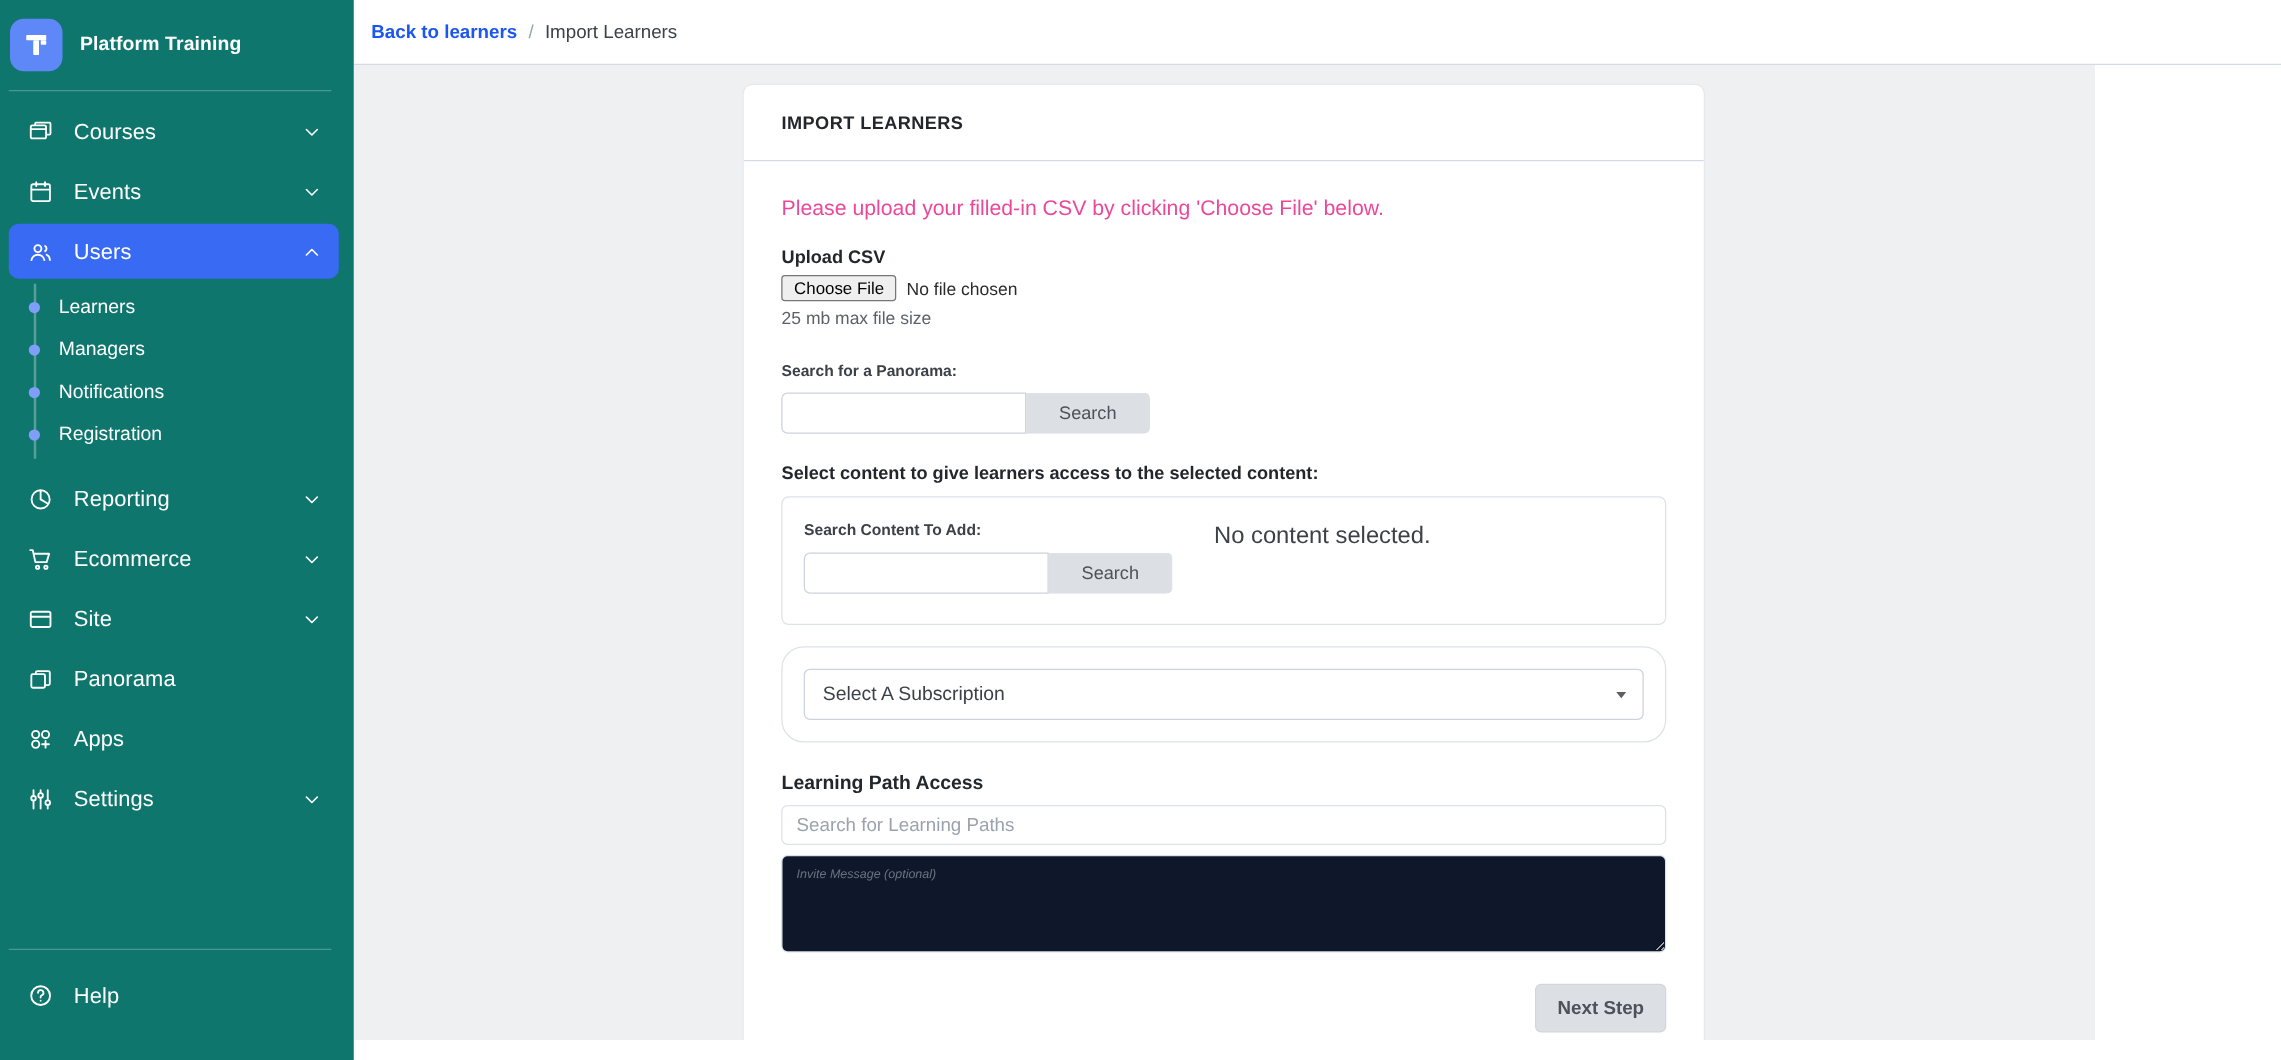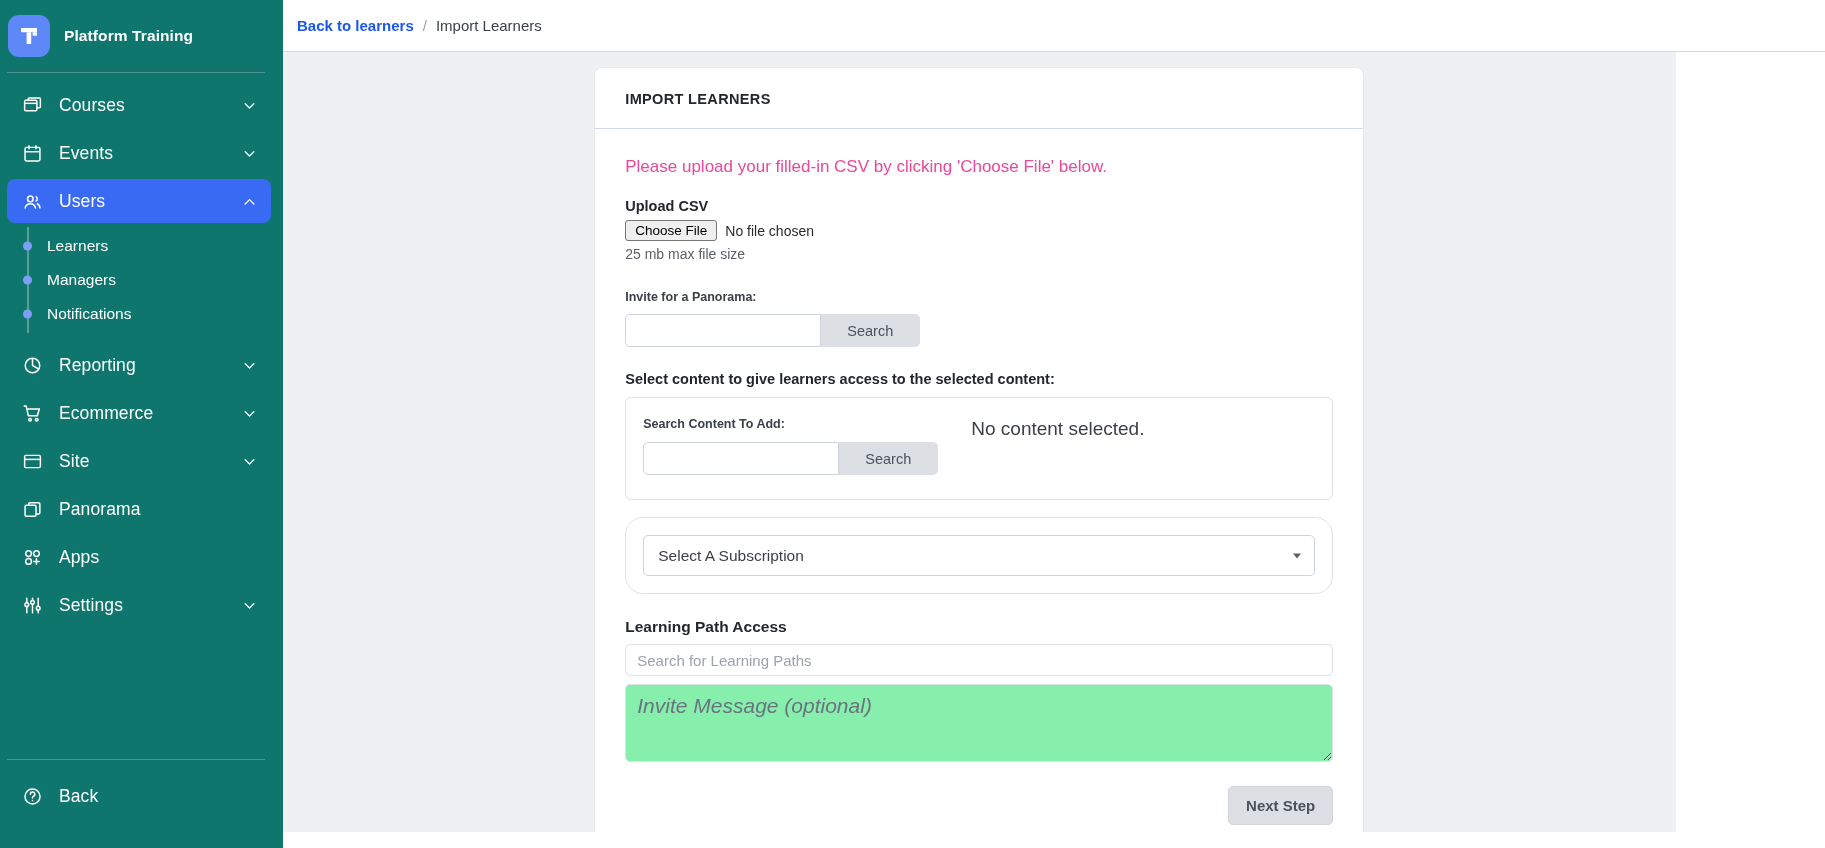--- a/index.html
+++ b/index.html
@@ -227,23 +227,23 @@
     width: 100%; height: 32px;
     border: 1px solid #dde2e8; border-radius: 5px;
     padding: 0 11px; font-size: 15px;
     outline: none; background: #fff;
     font-family: "Liberation Sans", sans-serif;
   }
   .lp-input::placeholder { color: #9aa3ad; }
   .invite-area {
     width: 100%; height: 78px; margin-top: 8px;
     border: 1px solid #dde2e8; border-radius: 5px;
-    padding: 9px 11px; font-size: 21px;
+    padding: 9px 11px; font-size: 10px;
     font-style: italic; color: #6b7280;
-    outline: none; resize: vertical; background: #86efac;
+    outline: none; resize: vertical; background: #0f172a;
     font-family: "Liberation Sans", sans-serif;
   }
   .invite-area::placeholder { color: #6b7280; font-style: italic; }
 
   .action-row {
     display: flex; justify-content: flex-end;
     margin-top: 20px;
   }
   .next-step-btn {
     background: #dcdfe3; border: 1px solid #d2d6db;
@@ -328,20 +328,23 @@
       <div class="subnav">
         <div class="subnav-item">
           <span>Learners</span>
         </div>
         <div class="subnav-item">
           <span>Managers</span>
         </div>
         <div class="subnav-item">
           <span>Notifications</span>
         </div>
+        <div class="subnav-item">
+          <span>Registration</span>
+        </div>
       </div>
 
       <div class="nav-item">
         <span class="nav-icon">
           <svg width="21" height="21" viewBox="0 0 24 24" fill="none" stroke="#fff" stroke-width="1.7">
             <circle cx="12" cy="12" r="8.3"></circle>
             <path d="M12 3.7V12l7.2 4.2"></path>
           </svg>
         </span>
         <span class="nav-label">Reporting</span>
@@ -429,21 +432,21 @@
     <div class="sidebar-footer-divider"></div>
 
     <div class="help-item">
       <span class="nav-icon">
         <svg width="21" height="21" viewBox="0 0 24 24" fill="none" stroke="#fff" stroke-width="1.7">
           <circle cx="12" cy="12" r="8.6"></circle>
           <path d="M9.6 9.4a2.5 2.5 0 1 1 3.3 2.4c-.6.25-.9.8-.9 1.5v.4" stroke-linecap="round"></path>
           <circle cx="12" cy="16.6" r=".85" fill="#fff" stroke="none"></circle>
         </svg>
       </span>
-      <span class="nav-label">Back</span>
+      <span class="nav-label">Help</span>
     </div>
   </aside>
 
   <div class="main">
 
     <div class="topbar">
       <span class="crumb-link">Back to learners</span>
       <span class="crumb-sep">/</span>
       <span class="crumb-current">Import Learners</span>
     </div>
@@ -464,21 +467,21 @@
             <div>
               <div class="field-label-strong">Upload CSV</div>
               <div class="file-row">
                 <button class="choose-file-btn">Choose File</button>
                 <span class="file-status">No file chosen</span>
               </div>
               <div class="max-size">25 mb max file size</div>
             </div>
 
             <div>
-              <div class="small-label">Invite for a Panorama:</div>
+              <div class="small-label">Search for a Panorama:</div>
               <div class="search-group">
                 <input class="search-input" type="text" value="" style="">
                 <button class="search-btn">Search</button>
               </div>
             </div>
 
             <div>
               <div class="section-label-strong">Select content to give learners access to the selected content:</div>
               <div class="bordered-box">
                 <div class="two-col">

